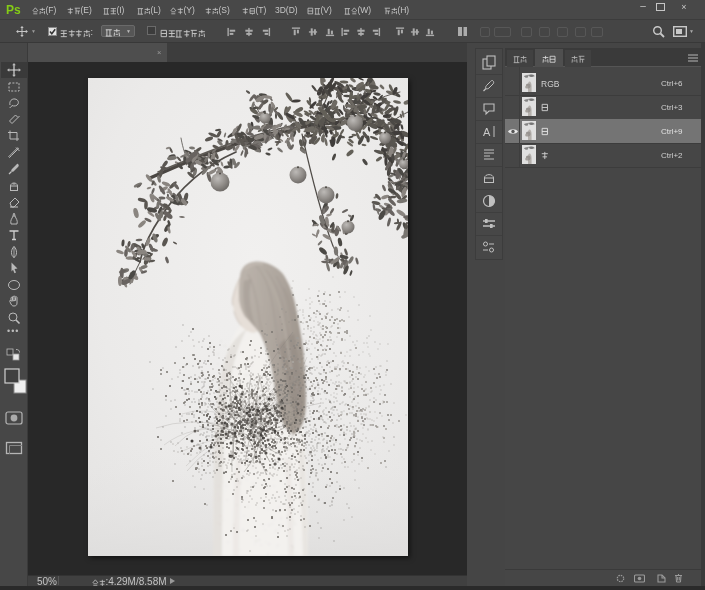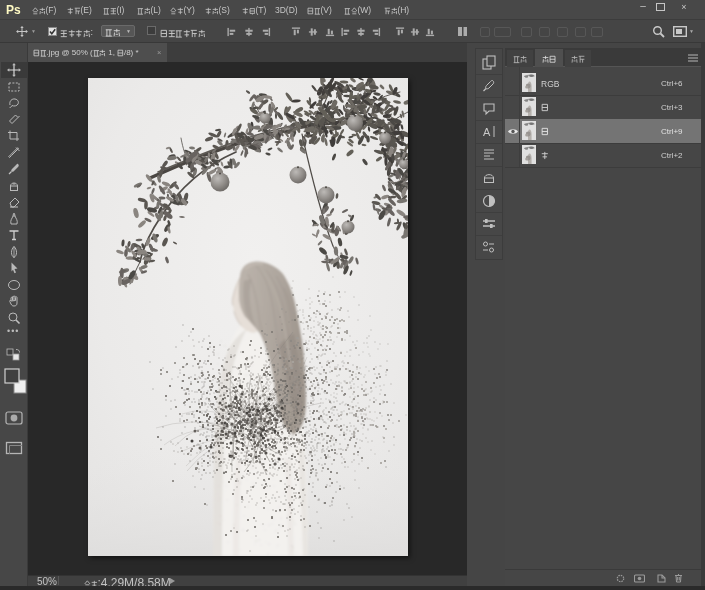--- a/index.html
+++ b/index.html
@@ -14,21 +14,21 @@
 #toolbar{left:0;top:43px;width:28px;height:547px;background:#474747;border-right:1px solid #3a3a3a}
 #canvas{left:28px;top:62px;width:439px;height:513px;background:#282828}
 #statusbar{left:28px;top:575px;width:439px;height:11px;background:#404040;border-top:1px solid #333;color:#b9b9b9;font-size:8px}
 #dock{left:467px;top:43px;width:238px;height:547px;background:#454545}
 #bottom{left:0;top:586px;width:705px;height:4px;background:#2a2a2a}
 .t{position:absolute;white-space:nowrap}
 svg{display:inline-block}
 </style></head><body>
 <div id="win">
 <div class="abs" id="menubar"></div>
-    <div class="menu" style="left:6px;width:26px;color:#fef9c3;font-size:12px;font-weight:bold">Ps</div>
+    <div class="menu" style="left:6px;width:26px;color:#84cc16;font-size:12px;font-weight:bold">Ps</div>
     <div class="menu" style="left:32px"><svg width="6.7" height="8" viewBox="0 0 10 10" preserveAspectRatio="none" style="vertical-align:middle;margin-bottom:-1px">
         <path d="M5 1 L1 5 M5 1 L9 5 M2 6 H8 M2 8.5 H8" stroke="currentColor" fill="none" stroke-width="1.1"></path>
       </svg><svg width="6.7" height="8" viewBox="0 0 10 10" preserveAspectRatio="none" style="vertical-align:middle;margin-bottom:-1px">
         <path d="M1 3 H9 M5 1 V5 M2 5 L1.5 9 M8 5 L8.5 9 M3.5 7 H6.5" stroke="currentColor" fill="none" stroke-width="1.1"></path>
       </svg><span>(F)</span></div>
     <div class="menu" style="left:67px"><svg width="6.7" height="8" viewBox="0 0 10 10" preserveAspectRatio="none" style="vertical-align:middle;margin-bottom:-1px">
         <path d="M5 1 V9 M1 3 H9 M2 6.5 H8" stroke="currentColor" fill="none" stroke-width="1.1"></path>
       </svg><svg width="6.7" height="8" viewBox="0 0 10 10" preserveAspectRatio="none" style="vertical-align:middle;margin-bottom:-1px">
         <path d="M1 1.5 H9 M3 1.5 V9 M3 5 H9 M6.5 5 V9" stroke="currentColor" fill="none" stroke-width="1.1"></path>
       </svg><span>(E)</span></div>
@@ -197,31 +197,20 @@
       <circle cx="5.5" cy="5.5" r="3.8" fill="none" stroke="#c9c9c9" stroke-width="1.4"></circle>
 <path d="M8.5 8.5 L12 12" stroke="#c9c9c9" stroke-width="1.8"></path>
     </svg>
     <svg class="abs" style="left:673px;top:26px" width="14" height="11">
       <rect x="0.7" y="0.7" width="12.6" height="9.6" fill="none" stroke="#c9c9c9" stroke-width="1.4"></rect>
       <rect x="3" y="3" width="6" height="5" fill="#c9c9c9"></rect>
     </svg>
     <div class="t" style="left:689px;top:28px;color:#aaa;font-size:5px">▼</div>
     <div class="abs" id="tabrow"></div>
     <div class="abs" id="doctab"></div>
-    <div class="t" style="left:33px;top:43px;height:19px;line-height:19px;color:#d0d0d0;font-size:8px"><svg width="6.7" height="8" viewBox="0 0 10 10" preserveAspectRatio="none" style="vertical-align:middle;margin-bottom:-1px">
-        <path d="M1.5 1.5 H8.5 V8.5 H1.5 Z M1.5 5 H8.5" stroke="currentColor" fill="none" stroke-width="1.1"></path>
-      </svg><svg width="6.7" height="8" viewBox="0 0 10 10" preserveAspectRatio="none" style="vertical-align:middle;margin-bottom:-1px">
-        <path d="M1 2 H9 M2.5 2 V9 M6.5 2 V9 M1 9 H9" stroke="currentColor" fill="none" stroke-width="1.1"></path>
-      </svg><span>.jpg @ 50% (</span><svg width="6.7" height="8" viewBox="0 0 10 10" preserveAspectRatio="none" style="vertical-align:middle;margin-bottom:-1px">
-        <path d="M1 2 H9 M2.5 2 V9 M6.5 2 V9 M1 9 H9" stroke="currentColor" fill="none" stroke-width="1.1"></path>
-      </svg><svg width="6.7" height="8" viewBox="0 0 10 10" preserveAspectRatio="none" style="vertical-align:middle;margin-bottom:-1px">
-        <path d="M1 3 H9 M5 1 V5 M2 5 L1.5 9 M8 5 L8.5 9 M3.5 7 H6.5" stroke="currentColor" fill="none" stroke-width="1.1"></path>
-      </svg><span> 1, </span><svg width="6.7" height="8" viewBox="0 0 10 10" preserveAspectRatio="none" style="vertical-align:middle;margin-bottom:-1px">
-        <path d="M1.5 1.5 H8.5 V8.5 H1.5 Z M1.5 5 H8.5" stroke="currentColor" fill="none" stroke-width="1.1"></path>
-      </svg><span>/8) *</span></div>
     <div class="t" style="left:157px;top:43px;height:19px;line-height:19px;color:#9a9a9a;font-size:7.5px">×</div>
     <div class="abs" id="toolbar"></div>
     <div class="abs" style="left:1px;top:62.0px;width:26px;height:16px;background:#3a3a3a;"></div>
     <svg class="abs" style="left:7px;top:63.0px" width="14" height="14" viewBox="0 0 14 14">
       <path d="M7 1.5 V12.5 M1.5 7 H12.5" stroke="#d8d8d8" stroke-width="1.2"></path>
       <path d="M7 0 l1.8 2.3 h-3.6Z M7 14 l1.8 -2.3 h-3.6Z M0 7 l2.3 -1.8 v3.6Z M14 7 l-2.3 -1.8 v3.6Z" fill="#b9b9b9" stroke="none"></path>
     </svg>
     <div class="abs" style="left:1px;top:78.5px;width:26px;height:16px;"></div>
     <svg class="abs" style="left:7px;top:79.5px" width="14" height="14" viewBox="0 0 14 14">
       <rect x="2" y="3" width="10" height="8" stroke="#b9b9b9" fill="none" stroke-width="1" stroke-dasharray="2 1.4"></rect>
@@ -1699,21 +1688,21 @@
           <path d="M287 264h.01M261 293h.01M265 322h.01M272 290h.01M218 302h.01M237 315h.01M231 307h.01M267 267h.01M255 283h.01M247 290h.01M287 296h.01M229 258h.01M245 305h.01M243 284h.01M255 324h.01M222 309h.01M270 309h.01M229 290h.01M278 337h.01M238 321h.01M225 306h.01M283 252h.01M261 239h.01M292 266h.01M269 263h.01M226 322h.01M278 311h.01M246 329h.01M204 270h.01M254 284h.01M270 242h.01M242 289h.01M246 264h.01M248 364h.01M273 336h.01M264 329h.01M247 289h.01M258 305h.01M250 336h.01M267 319h.01M223 295h.01M262 278h.01M217 308h.01M262 328h.01M241 322h.01M281 293h.01M264 303h.01M266 219h.01M279 265h.01M262 258h.01M232 261h.01M235 260h.01M228 236h.01M240 235h.01M215 232h.01M257 262h.01M230 247h.01M212 232h.01M216 240h.01M215 234h.01M218 222h.01M206 235h.01M237 214h.01M205 203h.01M242 224h.01M230 244h.01M282 238h.01M220 251h.01M231 247h.01M276 265h.01M215 245h.01M216 256h.01M257 214h.01M254 336h.01M258 356h.01M260 369h.01M253 341h.01M260 389h.01M272 362h.01M306 367h.01M265 359h.01M245 362h.01M270 339h.01M267 369h.01M261 311h.01M276 336h.01M251 371h.01M235 325h.01M264 324h.01M282 341h.01M267 358h.01M283 372h.01M282 334h.01M274 307h.01M284 342h.01M292 288h.01M292 316h.01M306 325h.01M277 312h.01M300 266h.01M283 314h.01M298 294h.01M279 340h.01M281 328h.01M296 307h.01M270 377h.01M289 340h.01M188 264h.01M233 278h.01M221 263h.01M193 264h.01M237 303h.01M245 266h.01M220 266h.01M200 271h.01M216 276h.01M227 270h.01M203 281h.01M209 299h.01M183 322h.01M235 263h.01M230 279h.01M237 271h.01M192 271h.01M215 309h.01M211 283h.01M193 317h.01M178 246h.01M221 271h.01" stroke="#9f9b96" stroke-width="1.0" stroke-linecap="round" fill="none"></path>
           <path d="M210 238h.01M252 291h.01M223 304h.01M266 321h.01M229 265h.01M251 255h.01M264 297h.01M244 293h.01M236 303h.01M286 324h.01M292 326h.01M270 301h.01M273 332h.01M204 281h.01M244 342h.01M259 255h.01M249 308h.01M247 329h.01M270 318h.01M299 292h.01M227 310h.01M242 324h.01M212 305h.01M205 217h.01M230 218h.01M232 236h.01M251 214h.01M239 250h.01M230 272h.01M259 253h.01M239 287h.01M236 216h.01M237 257h.01M238 240h.01M238 254h.01M247 242h.01M230 264h.01M210 239h.01M219 293h.01M194 252h.01M246 245h.01M235 259h.01M233 267h.01M210 265h.01M236 226h.01M238 228h.01M268 338h.01M217 365h.01M268 365h.01M256 317h.01M274 340h.01M262 362h.01M268 336h.01M274 340h.01M223 325h.01M263 360h.01M260 367h.01M257 384h.01M296 348h.01M247 348h.01M262 293h.01M297 317h.01M292 299h.01M297 383h.01M286 291h.01M270 343h.01M271 295h.01M276 347h.01M275 343h.01M277 341h.01M289 300h.01M300 337h.01M219 272h.01M199 294h.01M199 318h.01M242 254h.01M190 292h.01M209 267h.01M195 289h.01M229 279h.01M185 287h.01M173 270h.01M196 283h.01M194 307h.01M206 278h.01" stroke="#8f8b86" stroke-width="2.0" stroke-linecap="round" fill="none"></path>
           <path d="M214 341h.01M203 290h.01M199 360h.01M288 348h.01M254 262h.01M204 290h.01M270 353h.01M251 338h.01M238 301h.01M224 290h.01M257 254h.01M258 372h.01M260 285h.01M268 270h.01M265 294h.01M250 250h.01M286 305h.01M261 331h.01M229 233h.01M179 257h.01M231 223h.01M226 260h.01M222 259h.01M194 231h.01M242 242h.01M226 235h.01M252 243h.01M242 217h.01M238 239h.01M198 281h.01M221 238h.01M235 248h.01M234 241h.01M254 261h.01M266 337h.01M259 336h.01M293 385h.01M244 358h.01M311 343h.01M266 354h.01M269 333h.01M267 368h.01M266 376h.01M259 349h.01M274 339h.01M289 349h.01M296 324h.01M274 311h.01M283 310h.01M285 347h.01M299 324h.01M276 313h.01M301 342h.01M303 337h.01M265 329h.01M176 290h.01M228 300h.01M238 295h.01M258 291h.01M253 275h.01M212 284h.01M218 309h.01M222 242h.01M189 267h.01M209 260h.01M238 272h.01M210 260h.01" stroke="#9f9b96" stroke-width="2.0" stroke-linecap="round" fill="none"></path>
           <path d="M266 356h.01M216 368h.01M224 308h.01M247 291h.01M259 305h.01M263 310h.01M198 291h.01M269 289h.01M278 304h.01M216 292h.01M254 313h.01M192 278h.01M243 360h.01M243 343h.01M275 331h.01M251 308h.01M233 257h.01M249 241h.01M220 248h.01M239 236h.01M243 255h.01M213 244h.01M240 262h.01M229 264h.01M244 239h.01M238 249h.01M235 251h.01M250 255h.01M256 243h.01M235 272h.01M218 265h.01M239 268h.01M219 244h.01M252 232h.01M209 227h.01M254 242h.01M253 230h.01M235 226h.01M270 343h.01M266 358h.01M253 337h.01M280 390h.01M296 360h.01M251 349h.01M292 335h.01M265 301h.01M271 330h.01M283 347h.01M241 348h.01M298 351h.01M291 296h.01M266 314h.01M277 332h.01M276 317h.01M274 333h.01M161 293h.01M205 284h.01M248 291h.01" stroke="#aaa6a1" stroke-width="2.0" stroke-linecap="round" fill="none"></path>
           <path d="M213 332h.01M295 323h.01M243 317h.01M225 256h.01M239 284h.01M293 288h.01M231 329h.01M276 344h.01M228 261h.01M260 291h.01M196 349h.01M263 272h.01M248 347h.01M229 341h.01M266 310h.01M262 304h.01M247 306h.01M262 272h.01M262 319h.01M257 303h.01M227 311h.01M235 333h.01M281 276h.01M278 316h.01M233 325h.01M280 269h.01M249 316h.01M262 299h.01M220 312h.01M209 309h.01M218 288h.01M282 278h.01M238 337h.01M253 274h.01M318 337h.01M265 316h.01M243 362h.01M265 331h.01M238 301h.01M256 303h.01M212 244h.01M207 299h.01M257 278h.01M210 323h.01M231 277h.01M225 318h.01M256 354h.01M253 305h.01M236 332h.01M246 332h.01M246 315h.01M245 332h.01M275 274h.01M218 263h.01M223 339h.01M228 309h.01M224 224h.01M223 240h.01M231 246h.01M242 262h.01M245 199h.01M249 259h.01M233 249h.01M259 274h.01M210 233h.01M211 261h.01M252 250h.01M243 249h.01M243 262h.01M216 290h.01M232 226h.01M222 220h.01M215 237h.01M230 262h.01M234 251h.01M208 234h.01M268 350h.01M263 308h.01M270 342h.01M275 350h.01M266 353h.01M227 346h.01M286 343h.01M280 341h.01M287 376h.01M256 333h.01M296 364h.01M267 393h.01M273 346h.01M253 352h.01M280 364h.01M230 382h.01M242 379h.01M282 334h.01M274 383h.01M275 356h.01M253 334h.01M280 351h.01M274 346h.01M240 341h.01M249 349h.01M257 327h.01M257 361h.01M263 360h.01M254 325h.01M295 359h.01M278 289h.01M290 271h.01M284 313h.01M295 325h.01M268 296h.01M287 334h.01M277 297h.01M280 352h.01M294 338h.01M278 336h.01M270 325h.01M288 309h.01M281 329h.01M231 310h.01M210 271h.01M210 266h.01M236 314h.01M181 275h.01M250 287h.01M230 281h.01M199 269h.01M188 243h.01M181 308h.01M248 278h.01M220 250h.01M257 304h.01M235 276h.01M187 271h.01M239 304h.01M217 289h.01" stroke="#aaa6a1" stroke-width="1.0" stroke-linecap="round" fill="none"></path>
         </g>
       </svg></div>
     <div class="abs" id="statusbar"></div>
     <div class="t" style="left:37px;top:576px;color:#c2c2c2;font-size:10px">50%</div>
     <div class="abs" style="left:58px;top:576px;width:1px;height:9px;background:#585858"></div>
-    <div class="t" style="left:84px;top:576px;color:#c2c2c2;font-size:12px"><svg width="6.7" height="8" viewBox="0 0 10 10" preserveAspectRatio="none" style="vertical-align:middle;margin-bottom:-1px">
+    <div class="t" style="left:92px;top:576px;color:#c2c2c2;font-size:10px"><svg width="6.7" height="8" viewBox="0 0 10 10" preserveAspectRatio="none" style="vertical-align:middle;margin-bottom:-1px">
         <path d="M5 1 L1 5 M5 1 L9 5 M2 6 H8 M2 8.5 H8" stroke="currentColor" fill="none" stroke-width="1.1"></path>
       </svg><svg width="6.7" height="8" viewBox="0 0 10 10" preserveAspectRatio="none" style="vertical-align:middle;margin-bottom:-1px">
         <path d="M5 1 V9 M1 3 H9 M2 6.5 H8" stroke="currentColor" fill="none" stroke-width="1.1"></path>
       </svg><span>:4.29M/8.58M</span></div>
     <svg class="abs" style="left:170px;top:578px" width="5" height="6">
       <path d="M0 0 L5 3 L0 6 Z" fill="#9a9a9a"></path>
     </svg>
     <div class="abs" id="dock"></div>
     <div class="abs" style="left:475px;top:48px;width:28px;height:212px;background:#474747;border:1px solid #3c3c3c"></div>
     <svg class="abs" style="left:481px;top:55px" width="16" height="16" viewBox="0 0 16 16">

